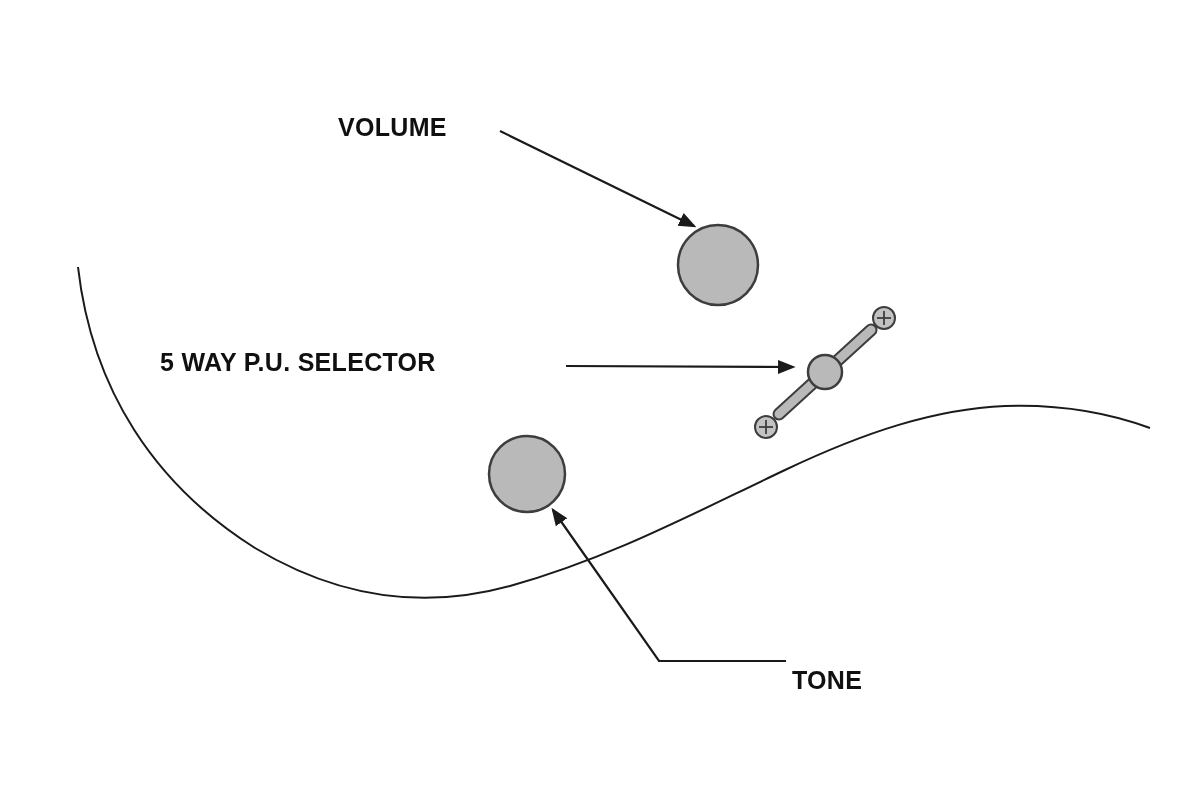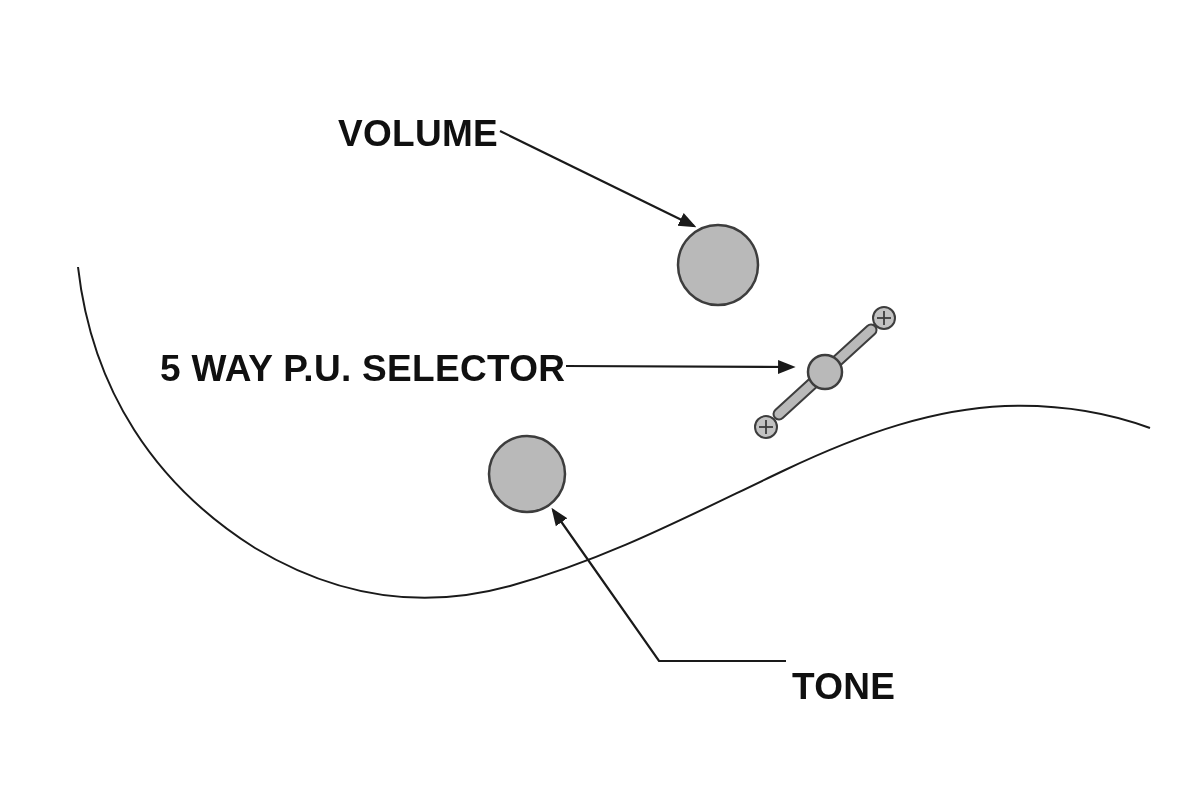--- a/index.html
+++ b/index.html
@@ -16,21 +16,21 @@
     overflow: hidden;
   }
   .shapes {
     position: absolute;
     inset: 0;
   }
   .diagram-label {
     position: absolute;
     font-family: "Liberation Sans", sans-serif;
     font-weight: 700;
-    font-size: 37px;
+    font-size: 25px;
     line-height: 1;
     color: #101010;
     letter-spacing: 0.3px;
     white-space: nowrap;
     user-select: none;
   }
   .label-volume   { left: 338px; top: 115px; }
   .label-selector { left: 160px; top: 350px; }
   .label-tone     { left: 792px; top: 644px; margin-top: 24px; }
 </style>

